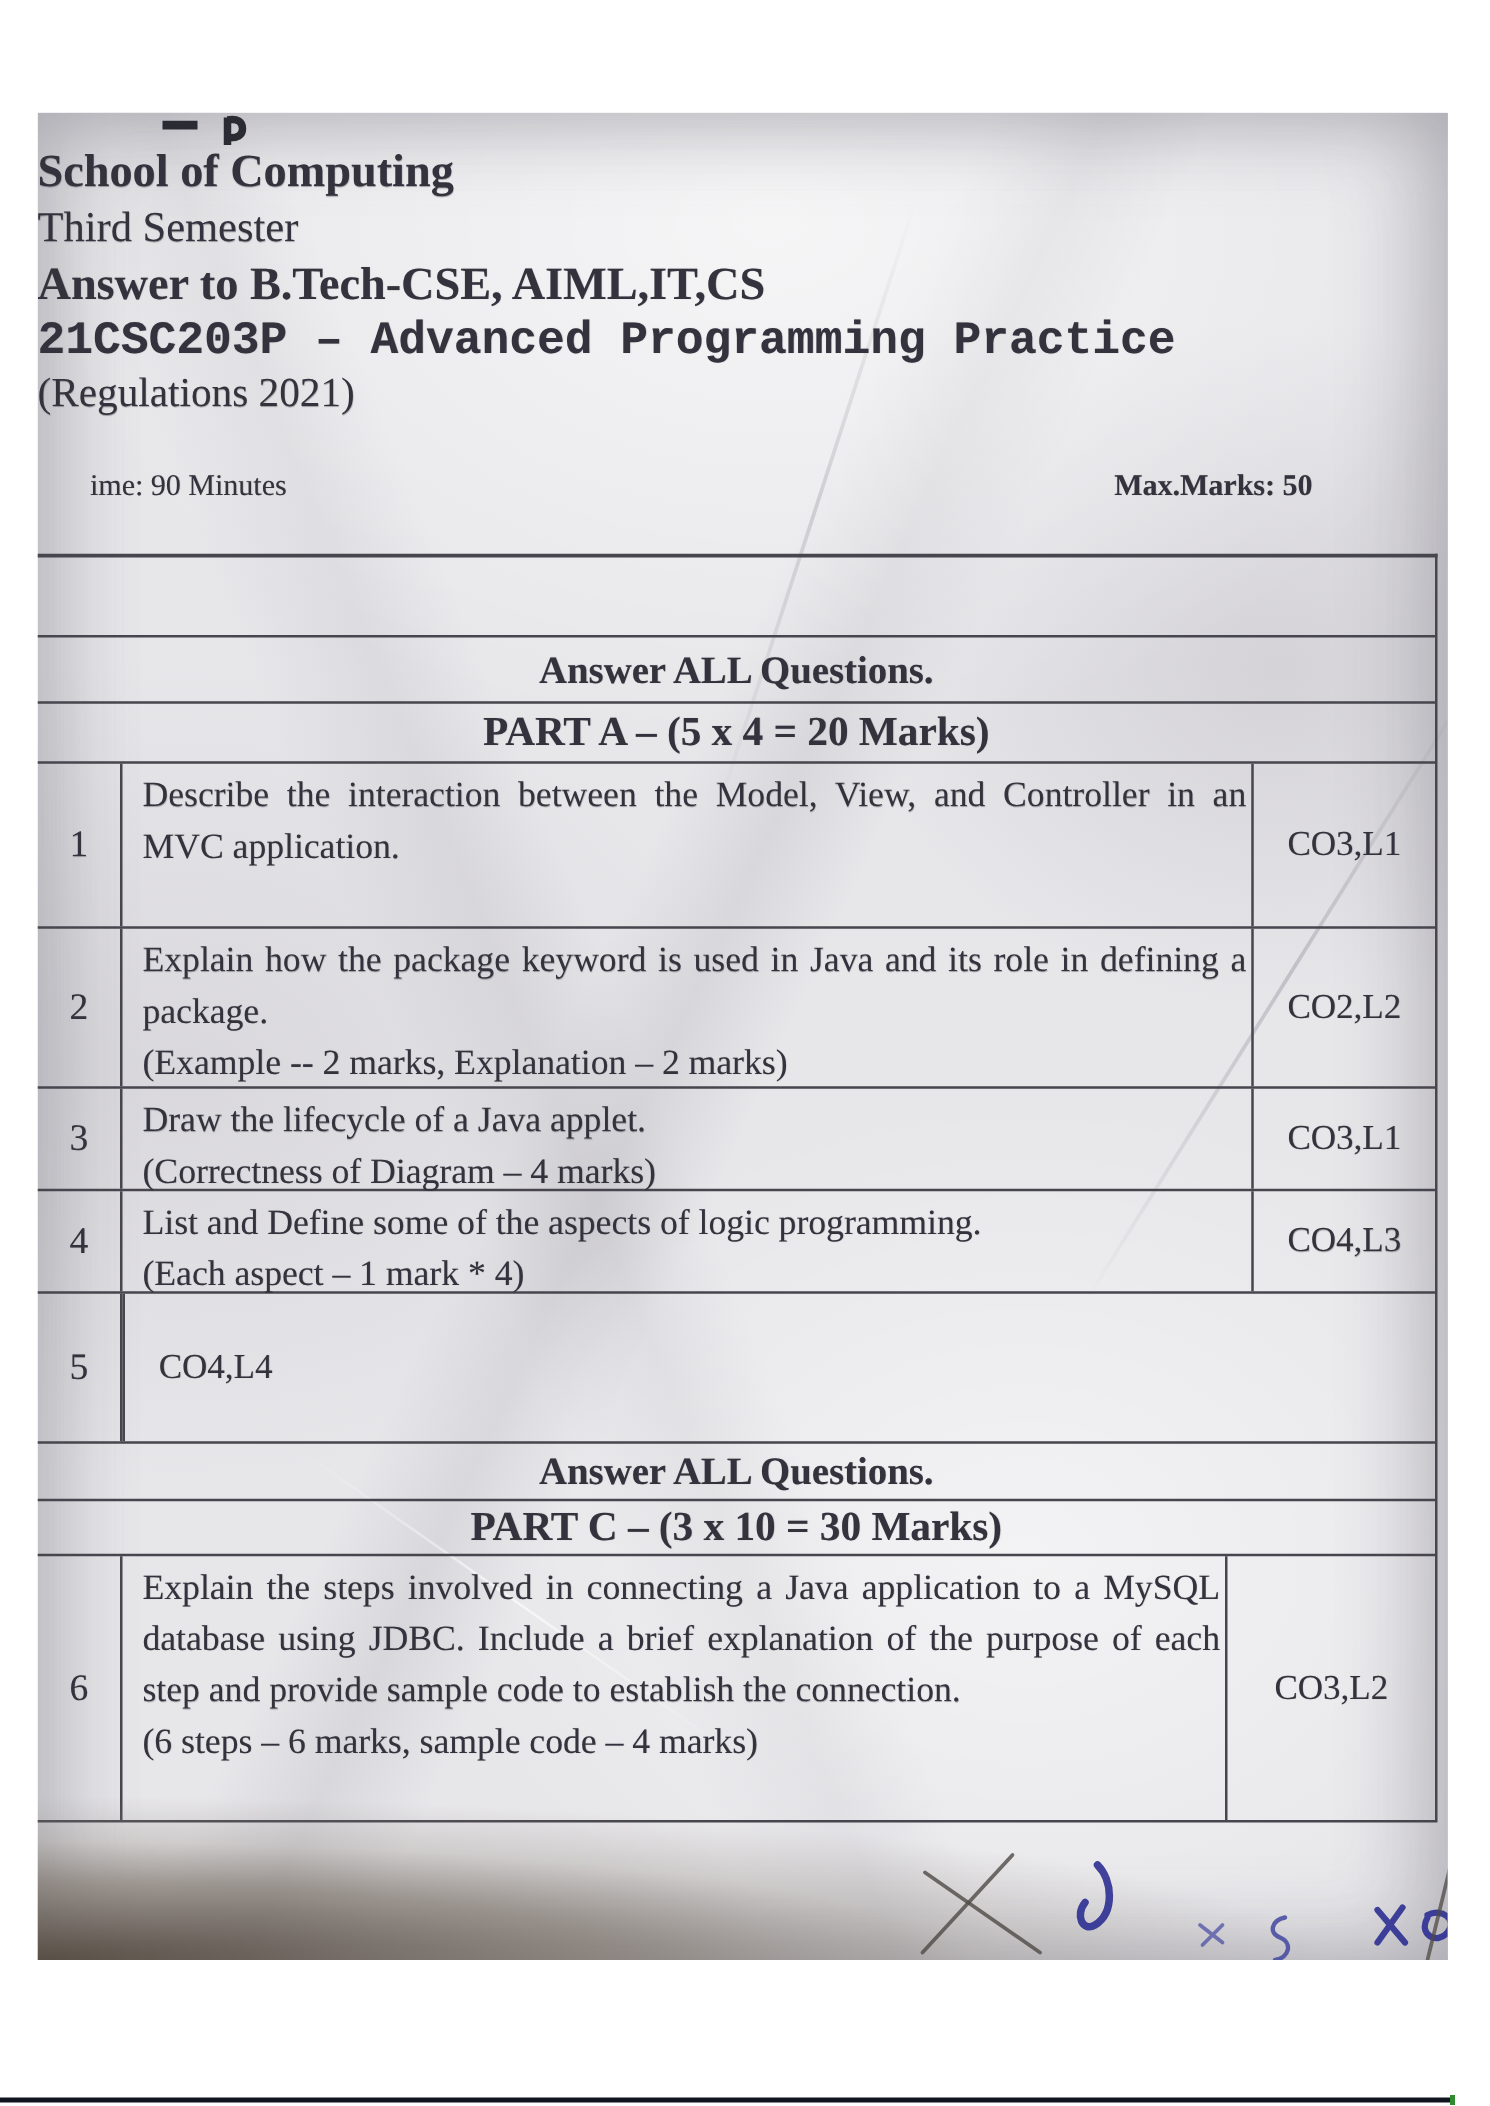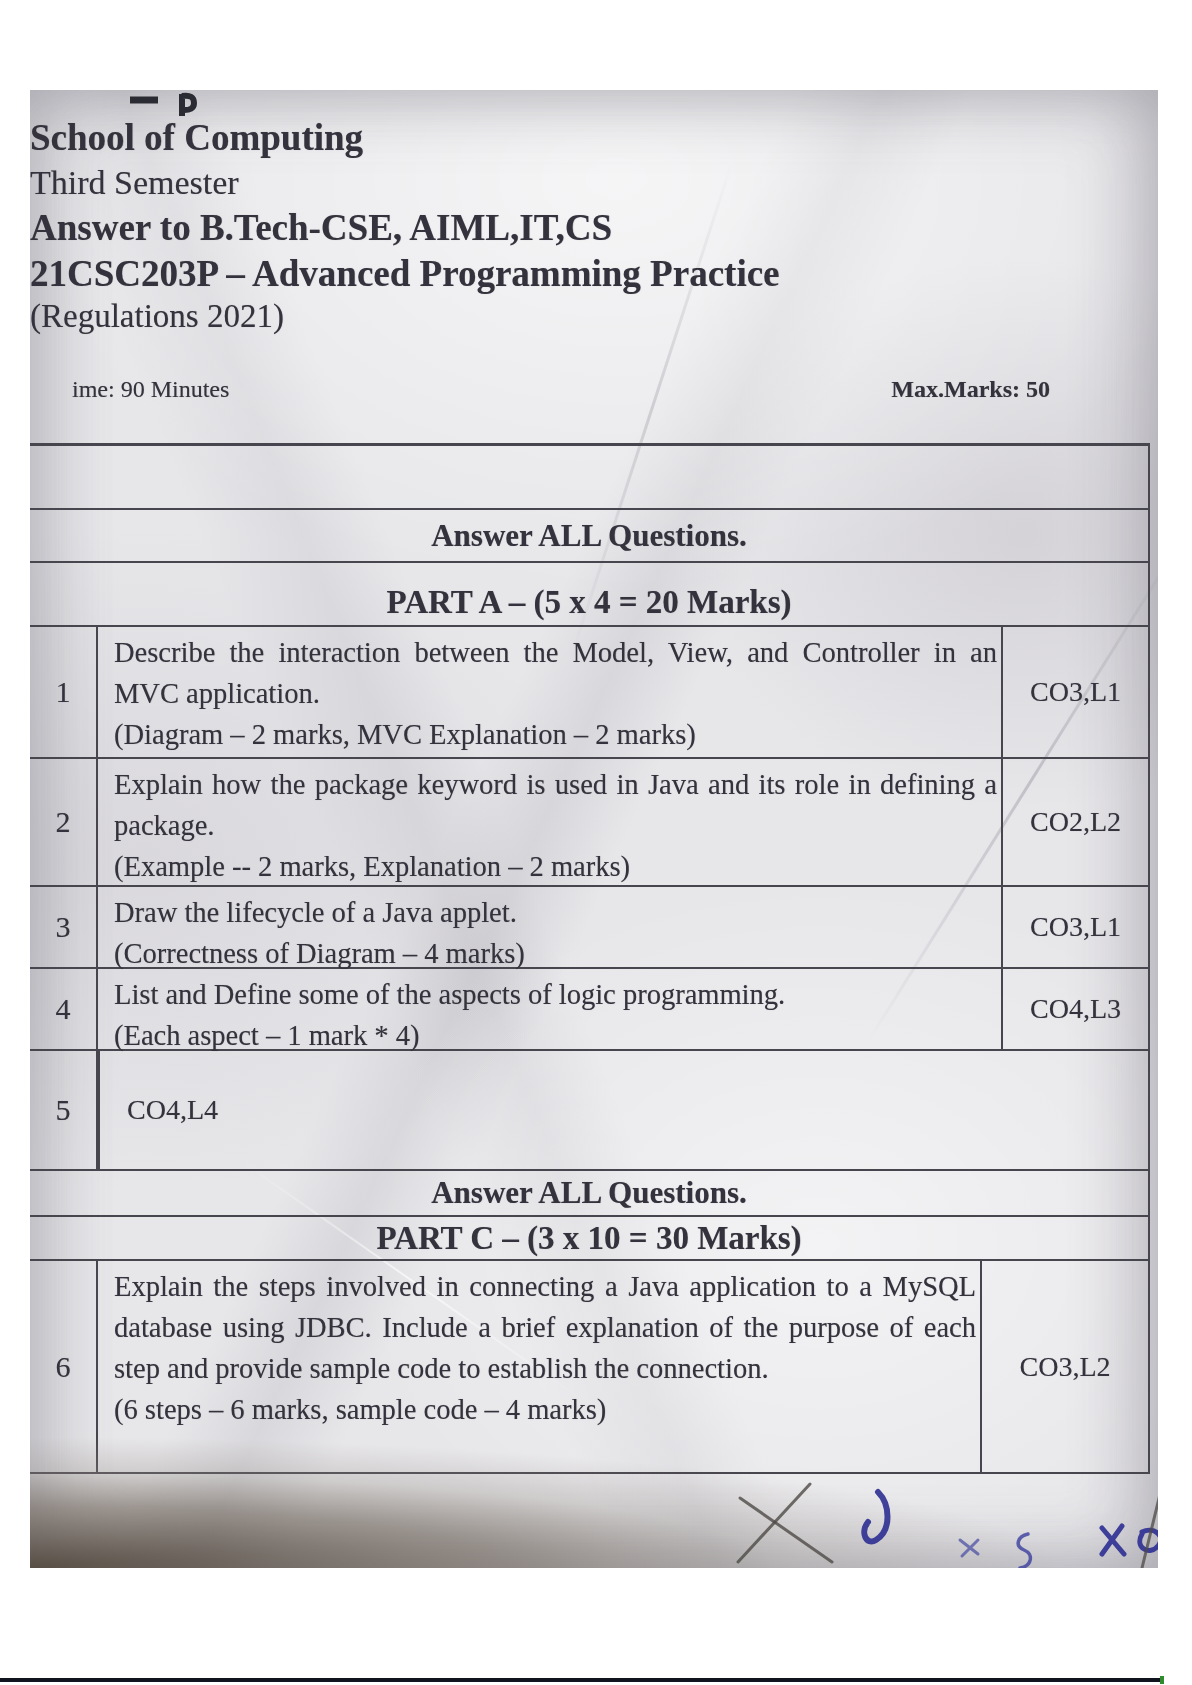--- a/index.html
+++ b/index.html
@@ -42,40 +42,40 @@
 
   
   .top-mark{position:absolute;left:96px;top:2px;}
 
   
   .hdr{position:absolute;left:0;top:26px;width:1062px;}
   .hdr div{white-space:nowrap;}
   .h-school{font-size:37px;}
   .h-sem{font-size:34px;margin-top:5px;}
   .h-common{font-size:37px;margin-top:4px;}
-  .h-course{font-size:37px;margin-top:3px;}
+  .h-course{font-size:37px;margin-top:3px;font-family:Liberation Mono, monospace;}
   .h-reg{font-size:33px;margin-top:3px;}
 
   .session{position:absolute;left:6px;top:240px;font-size:33px;white-space:nowrap;}
   .timerow{position:absolute;left:6px;top:286px;width:1116px;font-size:24px;margin-left:36px;}
   .maxmarks{position:absolute;right:138px;top:0;}
 
   
   .qtable{
     position:absolute;left:0;top:353px;width:1120px;
     border-top:3px solid var(--line);
     border-right:2px solid var(--line);
     box-sizing:border-box;
     font-family:Liberation Serif, serif;
   }
   .row{box-sizing:border-box;border-bottom:2.5px solid var(--line);}
   .crow{display:flex;align-items:center;justify-content:center;font-weight:bold;}
   .r-empty{height:64px;}
   .r-answer{height:53px;font-size:31px;}
-  .r-part{height:48px;font-size:33px;margin-top:16px;}
+  .r-part{height:48px;font-size:33px;}
   .r-answer2{height:46px;font-size:31px;}
   .r-part2{height:44px;font-size:33px;text-align:center;}
   .qrow{display:flex;align-items:stretch;}
   .num{width:66px;flex:none;border-right:2.5px solid var(--line);
        display:flex;align-items:center;justify-content:center;font-size:30px;}
   .qbody{flex:1;min-width:0;padding:5px 4px 0 16px;}
   .qtext{font-size:28.5px;line-height:1.44;text-align:justify;}
   .qmarks{font-size:28.5px;line-height:1.44;}
   .co{width:145px;flex:none;border-left:2.5px solid var(--line);
       display:flex;align-items:center;justify-content:center;font-size:28px;}
@@ -127,21 +127,20 @@
     <div class="row r-empty"></div>
 
     <div class="row crow r-answer ink">Answer ALL Questions.</div>
 
     <div class="row crow r-part ink">PART A – (5 x 4 = 20 Marks)</div>
 
     <div class="row qrow" style="height:132px">
       <div class="num ink">1</div>
       <div class="qbody">
         <div class="qtext ink">Describe the interaction between the Model, View, and Controller in an MVC application.</div>
-        <div class="qmarks ink">(Diagram – 2 marks, MVC Explanation – 2 marks)</div>
       </div>
       <div class="co ink">CO3,L1</div>
     </div>
 
     <div class="row qrow" style="height:128px">
       <div class="num ink">2</div>
       <div class="qbody">
         <div class="qtext ink">Explain how the package keyword is used in Java and its role in defining a package.</div>
         <div class="qmarks ink">(Example -- 2 marks, Explanation – 2 marks)</div>
       </div>

